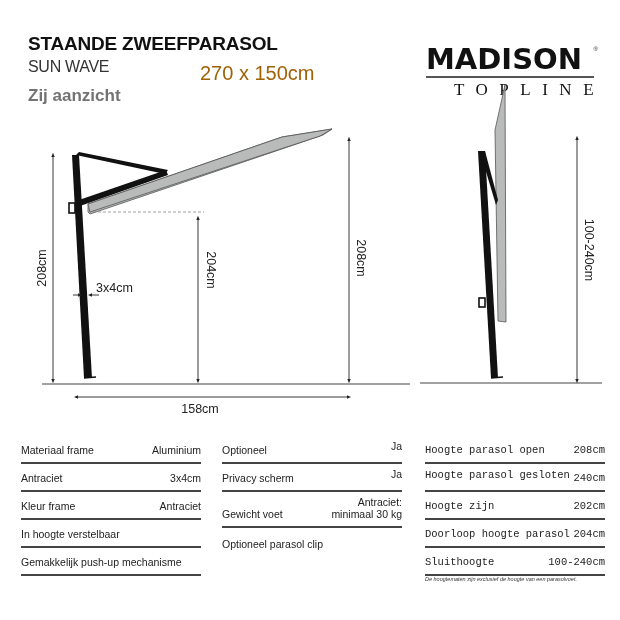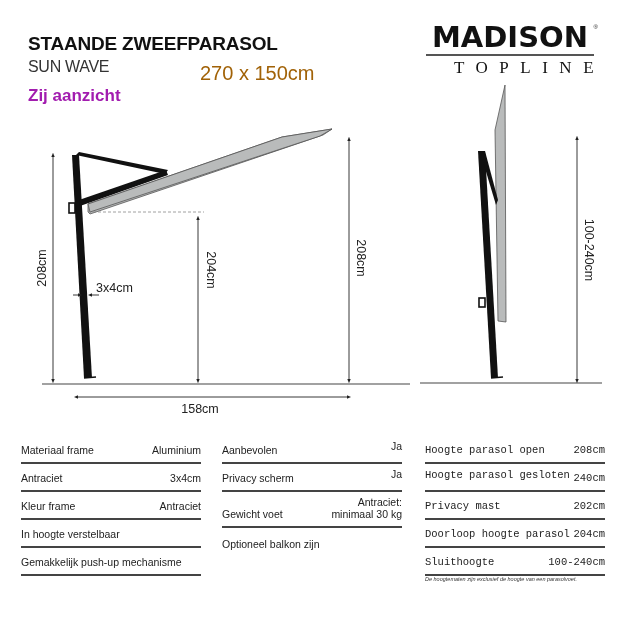--- a/index.html
+++ b/index.html
@@ -2,23 +2,23 @@
 <html><head>
 <meta charset="utf-8">
 <style>
   * { margin:0; padding:0; box-sizing:border-box; }
   html, body { width:620px; height:620px; background:#ffffff; overflow:hidden; }
   body { position:relative; font-family:"Liberation Sans", sans-serif; color:#1a1a1a; }
 
   .title { position:absolute; left:28px; top:33px; font-size:19px; font-weight:bold; letter-spacing:-0.2px; color:#111;text-align:center; }
   .subtitle { position:absolute; left:28px; top:58px; font-size:16px; font-weight:normal; color:#333; letter-spacing:-0.3px; }
   .size { position:absolute; left:200px; top:62px; font-size:20px; color:#a16207; }
-  .view { position:absolute; left:28px; top:86px; font-size:17px; font-weight:bold; color:#a21caf; }
+  .view { position:absolute; left:28px; top:86px; font-size:17px; font-weight:bold; color:#737373; }
 
-  .logo { position:absolute; left:426px; top:22px; width:168px;text-align:center; }
+  .logo { position:absolute; left:426px; top:44px; width:168px; }
   .logo-main { font-family:"DejaVu Sans", sans-serif; font-weight:bold; font-size:29px; letter-spacing:0px; color:#111; line-height:30px; transform:scaleX(1.02); transform-origin:left; }
   .logo-reg { position:absolute; right:-4px; top:2px; font-size:6px; }
   .logo-rule { height:1.5px; background:#555; margin-top:2px; width:168px; }
   .logo-sub { font-family:"Liberation Serif", serif; font-size:17px; letter-spacing:11.5px; color:#111; margin-top:2px; line-height:20px;margin-left:28px; }
 
   svg.drawing { position:absolute; left:0; top:0; }
   .dimlabel { font-family:"Liberation Sans", sans-serif; font-size:12.5px; fill:#222; }
 
   .col { position:absolute; top:436px; }
   .row { position:relative; border-bottom:2px solid #444; height:28px; font-size:10.5px; color:#222; }
@@ -117,50 +117,50 @@
   <div class="row">
     <span class="k">In hoogte verstelbaar</span>
   </div>
   <div class="row">
     <span class="k">Gemakkelijk push-up mechanisme</span>
   </div>
 </div>
 
 <div class="col" style="left:222px; width:180px;">
   <div class="row">
-    <span class="k">Aanbevolen</span>
+    <span class="k">Optioneel</span>
     <span class="v" style="bottom:10px;">Ja</span>
   </div>
   <div class="row">
     <span class="k">Privacy scherm</span>
     <span class="v" style="bottom:10px;">Ja</span>
   </div>
   <div class="row tall">
     <span class="k">Gewicht voet</span>
     <span class="v">
       <span style="display:block;">Antraciet:</span>
       <span style="display:block;">minimaal 30 kg</span>
     </span>
   </div>
   <div class="row nob">
-    <span class="k">Optioneel balkon zijn</span>
+    <span class="k">Optioneel parasol clip</span>
   </div>
 </div>
 
 <div class="col" style="left:425px; width:180px;font-family:Liberation Mono, monospace;">
   <div class="row">
     <span class="k">Hoogte parasol open</span>
     <span class="v">208cm</span>
   </div>
   <div class="row">
     <span class="k" style="bottom:9px;">Hoogte parasol gesloten</span>
     <span class="v">240cm</span>
   </div>
   <div class="row">
-    <span class="k">Privacy mast</span>
+    <span class="k">Hoogte zijn</span>
     <span class="v">202cm</span>
   </div>
   <div class="row">
     <span class="k">Doorloop hoogte parasol</span>
     <span class="v">204cm</span>
   </div>
   <div class="row">
     <span class="k">Sluithoogte</span>
     <span class="v">100-240cm</span>
   </div>

